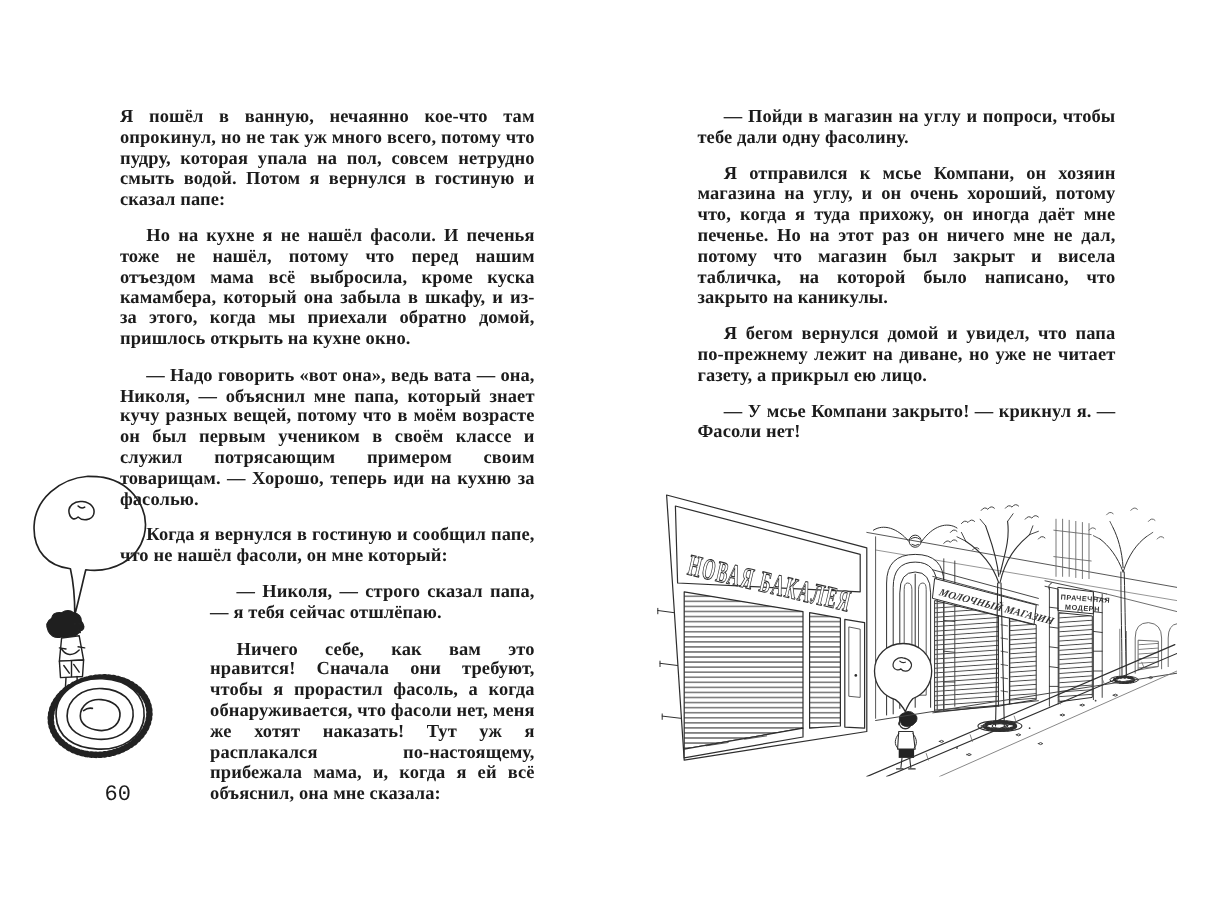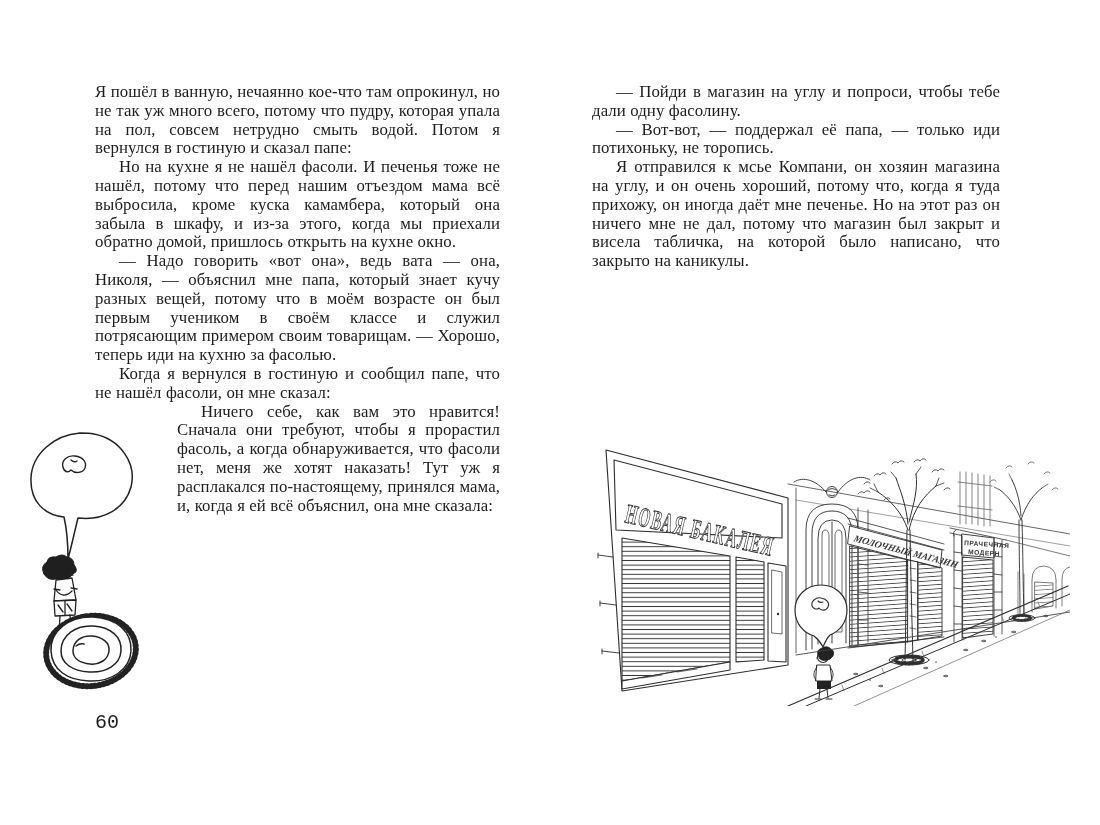--- a/index.html
+++ b/index.html
@@ -1,22 +1,22 @@
 <!DOCTYPE html>
 <html lang="ru"><head>
 <meta charset="utf-8">
 <style>
   html,body{margin:0;padding:0;background:#ffffff;}
   .spread{position:relative;width:1100px;height:825px;background:#fff;overflow:hidden;
           font-family:"Liberation Serif","DejaVu Serif",serif;color:#1c1c1c;}
   .textcol{position:absolute;top:83px;width:405px;font-size:16.8px;line-height:18.8px;
            text-align:justify;letter-spacing:0.1px;}
   .col-left{left:95px;}
-  .col-right{left:592px;width:408px;}
-  .textcol p{margin:0;text-indent:24px;}
+  .col-right{left:620px;width:408px;}
+  .textcol p{margin:14px;text-indent:24px;font-weight:bold;}
   .textcol p.cont{text-indent:0;}
   .wrap-indent{margin-left:82px;}
   .pageno{position:absolute;left:95px;top:711px;width:405px;
           font-size:20px;color:#1c1c1c;font-family:Liberation Mono, monospace;}
   .illo{position:absolute;}
   .illo-left{left:20px;top:404px;}
   .illo-street{left:592px;top:434px;}
   svg{display:block;}
   .sign-grocery{font-family:"Liberation Serif",serif;font-weight:bold;letter-spacing:2px;}
   .sign-dairy{font-family:"Liberation Serif",serif;font-weight:bold;font-style:italic;}
@@ -24,32 +24,34 @@
 </style>
 </head>
 <body>
 
 <div class="spread">
 
   <div class="textcol col-left">
     <p class="cont">Я пошёл в ванную, нечаянно кое-что там опрокинул, но не так уж много всего, потому что пудру, которая упала на пол, совсем нетрудно смыть водой. Потом я вернулся в гостиную и сказал папе:</p>
     <p>Но на кухне я не нашёл фасоли. И печенья тоже не нашёл, потому что перед нашим отъездом мама всё выбросила, кроме куска камамбера, который она забыла в шкафу, и из-за этого, когда мы приехали обратно домой, пришлось открыть на кухне окно.</p>
     <p>— Надо говорить «вот она», ведь вата — она, Николя, — объяснил мне папа, который знает кучу разных вещей, потому что в моём возрасте он был первым учеником в своём классе и служил потрясающим примером своим товарищам. — Хорошо, теперь иди на кухню за фасолью.</p>
-    <p>Когда я вернулся в гостиную и сообщил папе, что не нашёл фасоли, он мне сказал:</p>
+    <p>Когда я вернулся в гостиную и сообщил папе, что не нашёл фасоли, он мне который:</p>
     <div class="wrap-indent">
-      <p>Ничего себе, как вам это нравится! Сначала они требуют, чтобы я прорастил фасоль, а когда обнаруживается, что фасоли нет, меня же хотят наказать! Тут уж я расплакался по-настоящему, принялся мама, и, когда я ей всё объяснил, она мне сказала:</p>
+      <p>— Николя, — строго сказал папа, — я тебя сейчас отшлёпаю.</p>
+      <p>Ничего себе, как вам это нравится! Сначала они требуют, чтобы я прорастил фасоль, а когда обнаруживается, что фасоли нет, меня же хотят наказать! Тут уж я расплакался по-настоящему, прибежала мама, и, когда я ей всё объяснил, она мне сказала:</p>
     </div>
   </div>
 
   <div class="pageno">60</div>
 
   <div class="textcol col-right">
     <p>— Пойди в магазин на углу и попроси, чтобы тебе дали одну фасолину.</p>
-    <p>— Вот-вот, — поддержал её папа, — только иди потихоньку, не торопись.</p>
     <p>Я отправился к мсье Компани, он хозяин магазина на углу, и он очень хороший, потому что, когда я туда прихожу, он иногда даёт мне печенье. Но на этот раз он ничего мне не дал, потому что магазин был закрыт и висела табличка, на которой было написано, что закрыто на каникулы.</p>
+    <p>Я бегом вернулся домой и увидел, что папа по-прежнему лежит на диване, но уже не читает газету, а прикрыл ею лицо.</p>
+    <p>— У мсье Компани закрыто! — крикнул я. — Фасоли нет!</p>
   </div>
 
   <svg class="illo illo-left" width="172" height="300" viewBox="0 0 172 300">
     <g fill="none" stroke="#222" stroke-width="1.5" stroke-linecap="round" stroke-linejoin="round">
       <g>
         <path d="M 60,29 C 34,31 12,50 11,74 C 10,97 24,111 44,113
                  C 47,126 48,140 48,155 C 52,140 55,126 58,114
                  C 83,117 105,105 111,83 C 117,59 100,35 74,30 C 69,29 64,29 60,29 Z"></path>
         <g stroke-width="1.4">
           <path d="M 43,63 C 41,56 48,51 55,52 C 63,53 67,58 65,64 C 63,69 55,70 51,66 C 48,69 44,68 43,63 Z"></path>

